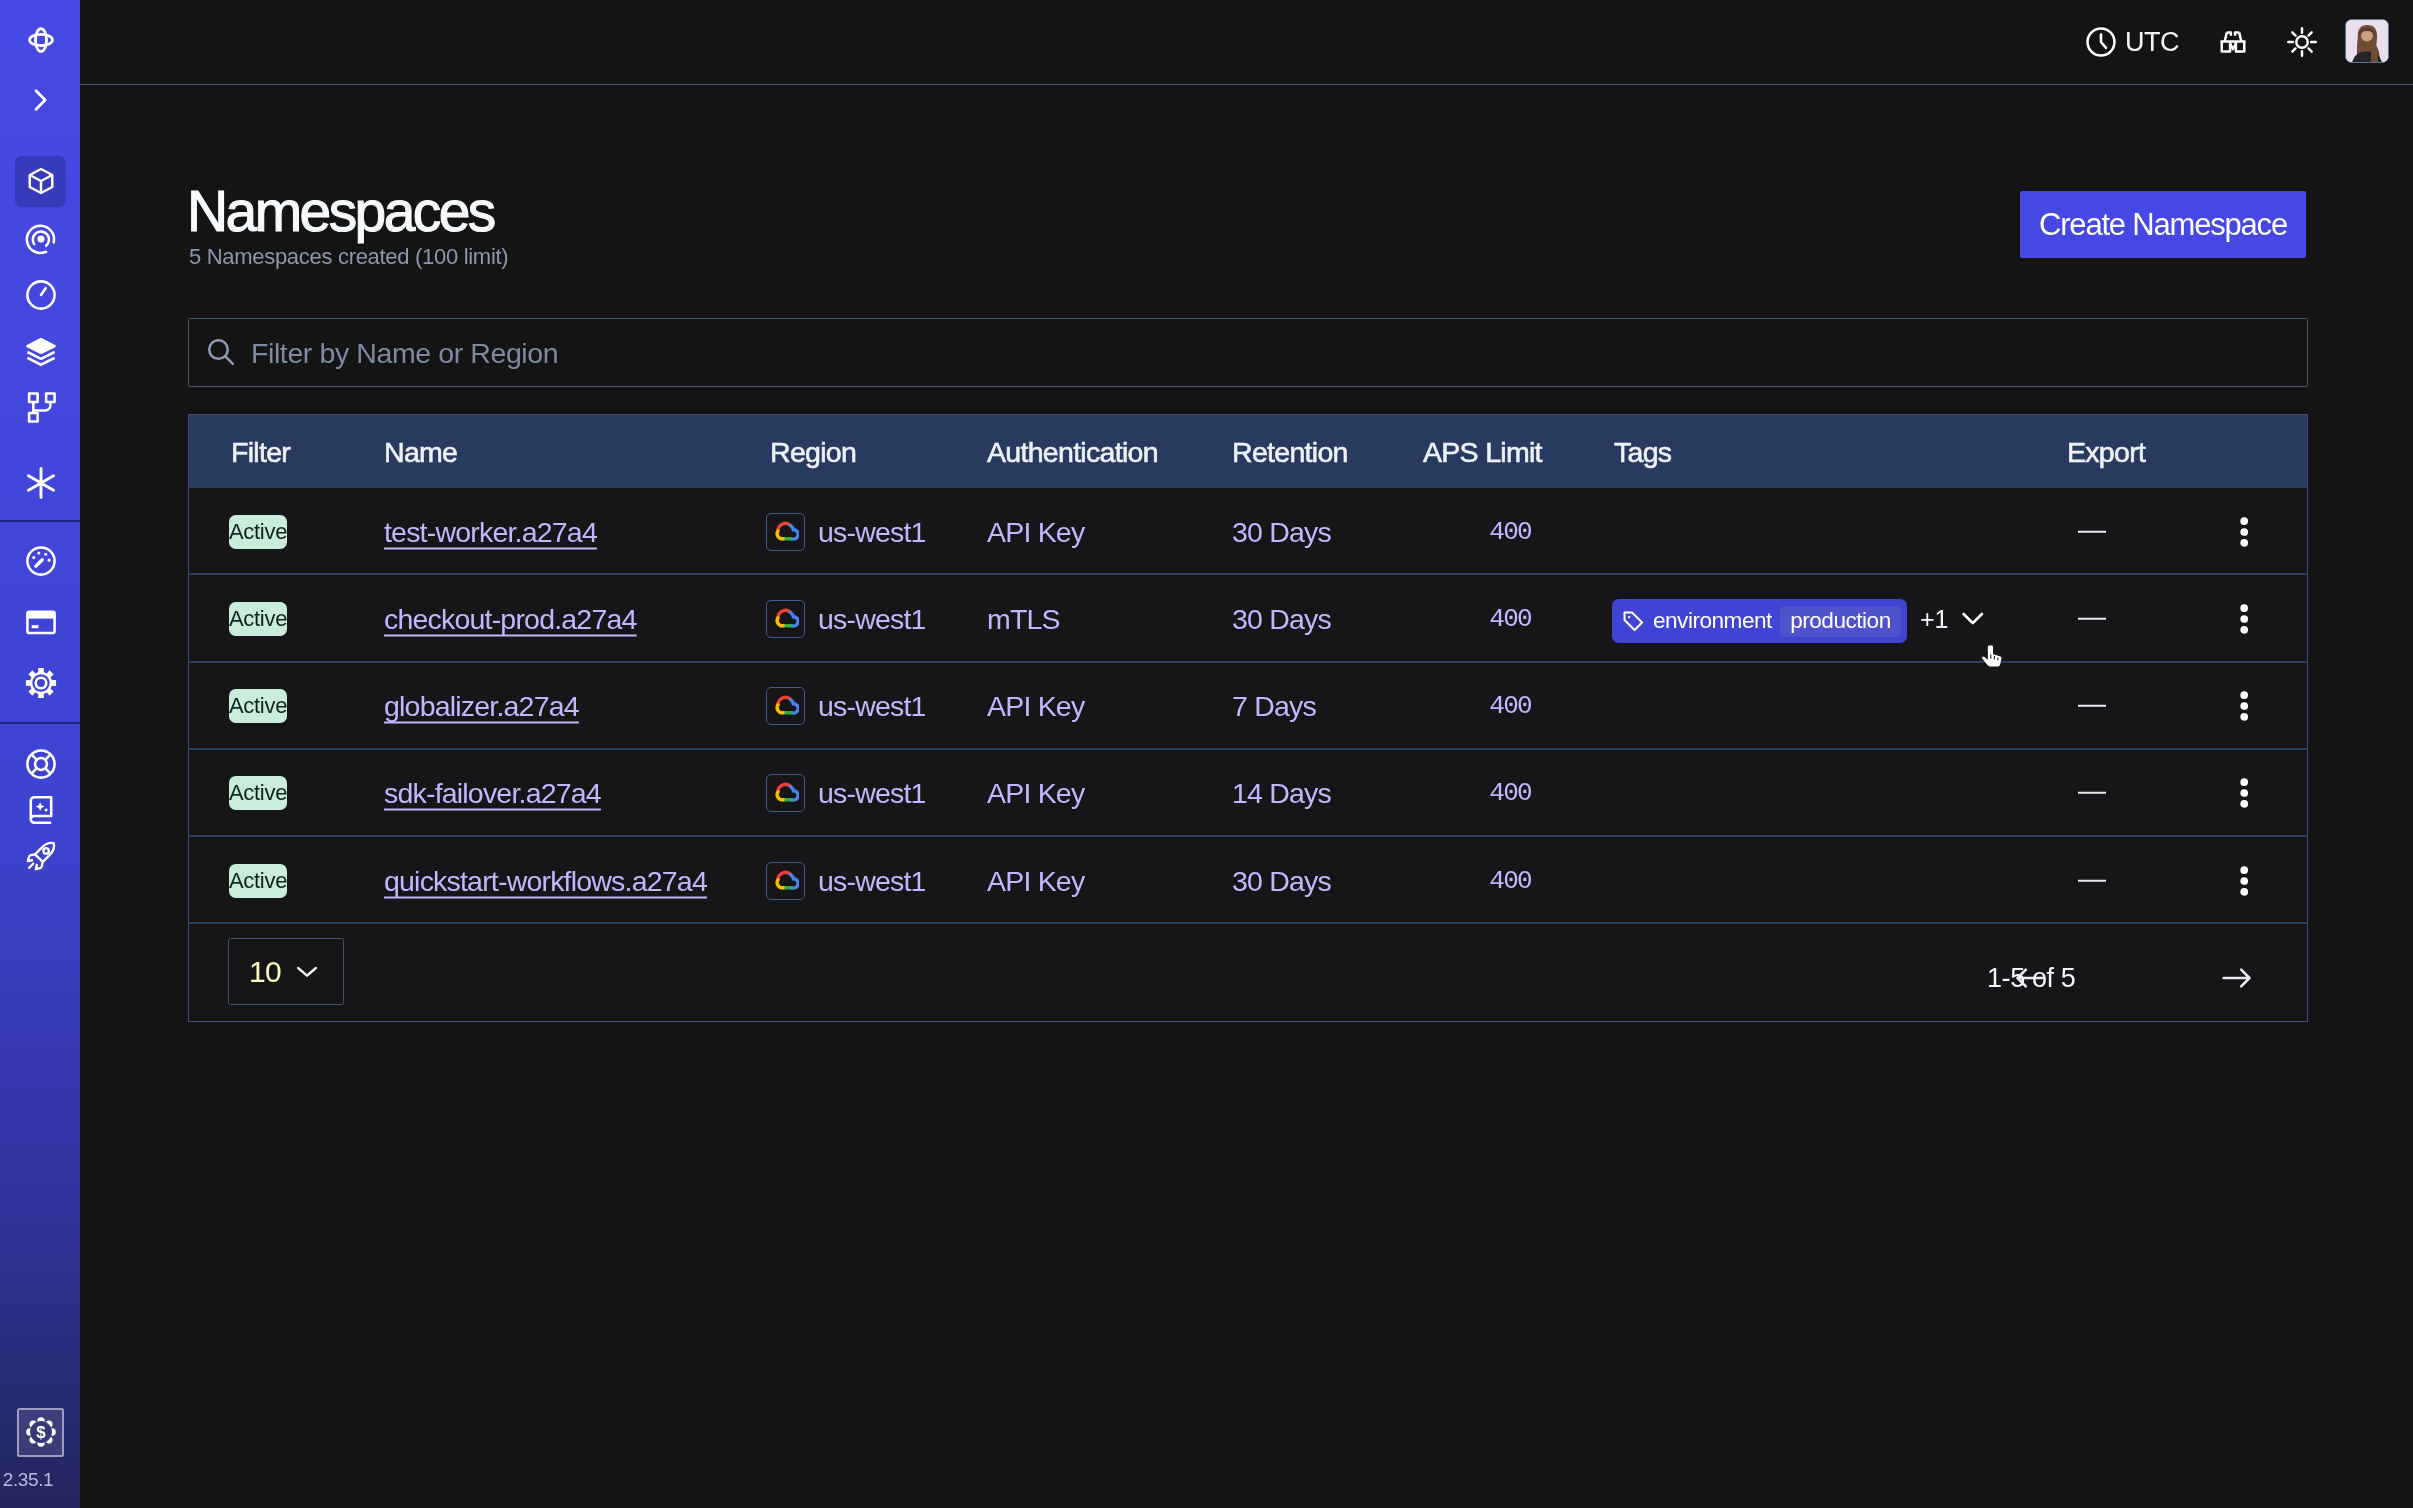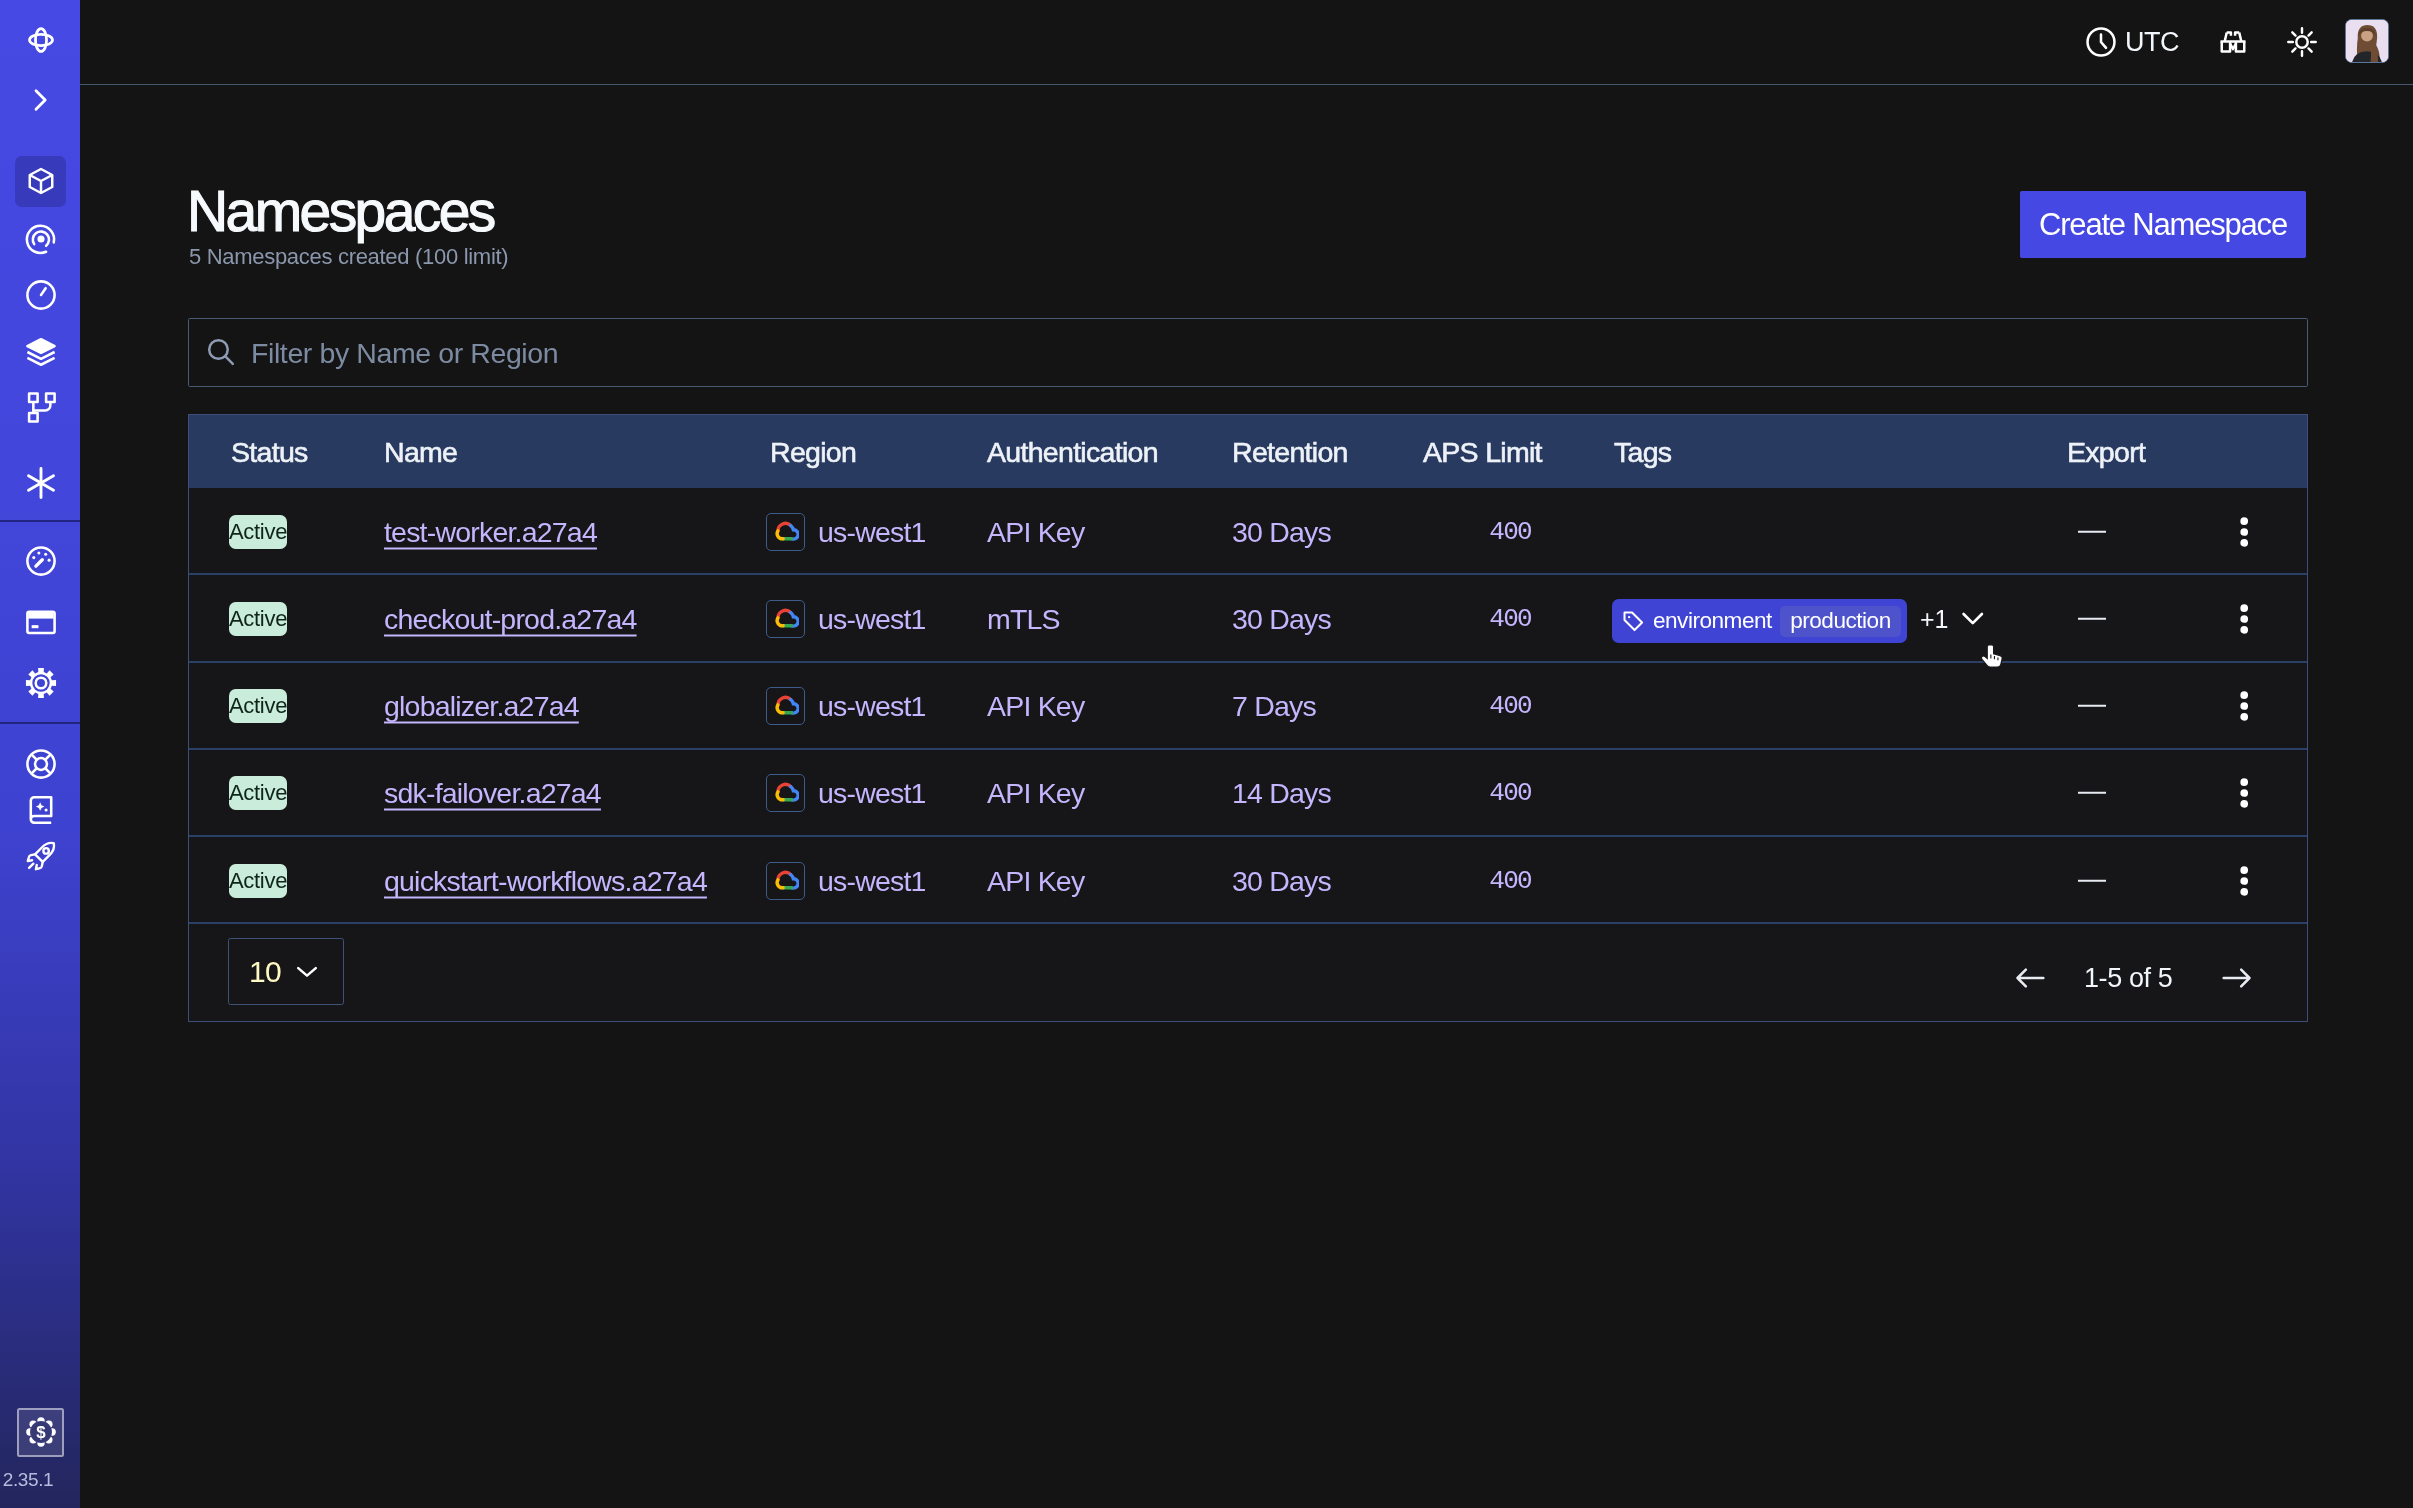--- a/index.html
+++ b/index.html
@@ -54,21 +54,21 @@
 #chip { position:absolute; left:1423px; top:calc(50% + 2.5px); transform:translateY(-50%); height:44px; background:#4044d4; border-radius:6.7px;
   display:flex; align-items:center; padding:0 6.7px 0 10px; color:#fff; }
 #chip .t1 { font-size:22.6px; letter-spacing:-0.5px; margin-left:8.4px; margin-right:8.4px; }
 #chip .pill { background:#4e53cc; border-radius:5px; height:31px; display:flex; align-items:center; padding:0 10px; font-size:22.6px; letter-spacing:-0.5px; color:#fff; }
 .plus1 { position:absolute; left:1731px; top:50%; transform:translateY(-50%); color:#f2f5f9; font-size:25px; }
 .chev { position:absolute; left:1772px; top:50%; transform:translateY(-50%); }
 
 
 #pgsel { position:absolute; left:39px; top:523px; width:116px; height:67px; border:1.7px solid #3e5377; border-radius:2.5px; }
 #pgsel span { position:absolute; left:20px; top:50%; transform:translateY(-50%); color:#fef9c3; font-size:30px; letter-spacing:-0.8px; }
-#pgtext { position:absolute; left:1895px; top:563px; transform:translateY(-50%); color:#f2f5f9; font-size:27px; letter-spacing:-0.4px; }
+#pgtext { position:absolute; left:1798px; top:563px; transform:translateY(-50%); color:#f2f5f9; font-size:27px; letter-spacing:-0.4px; }
 </style>
 </head>
 <body>
 <div id="page">
 
   <svg width="0" height="0" style="position:absolute">
     <defs>
       <g id="gcplogo" fill="none" stroke-width="3.6" stroke-linecap="round">
         <path stroke="#ea4335" d="M6 11.5 A 8 8 0 0 1 19.5 5.8"></path>
         <path stroke="#4285f4" d="M19.5 5.8 A 8 8 0 0 1 22.3 10.3 A 5 5 0 1 1 20.5 19.9"></path>
@@ -218,21 +218,21 @@
   <div id="search">
     <svg class="abs ctr" style="left:32px;top:33px" width="32" height="32" viewBox="0 0 38 38" fill="none" stroke="#8d9cb4" stroke-width="3" stroke-linecap="round">
       <circle cx="16" cy="16" r="11"></circle>
         <path d="M24.5 24.5 L33 33"></path>
     </svg>
     <div class="ph">Filter by Name or Region</div>
   </div>
 
   <div id="table">
     <div id="thead">
-      <div class="th" style="left:42px">Status</div>
+      <div class="th" style="left:42px">Filter</div>
       <div class="th" style="left:195px">Name</div>
       <div class="th" style="left:581px">Region</div>
       <div class="th" style="left:798px">Authentication</div>
       <div class="th" style="left:1043px">Retention</div>
       <div class="th" style="left:1234px">APS Limit</div>
       <div class="th" style="left:1425px">Tags</div>
       <div class="th" style="left:1878px">Export</div>
     </div>
 
     <div class="row" style="top:73px">

